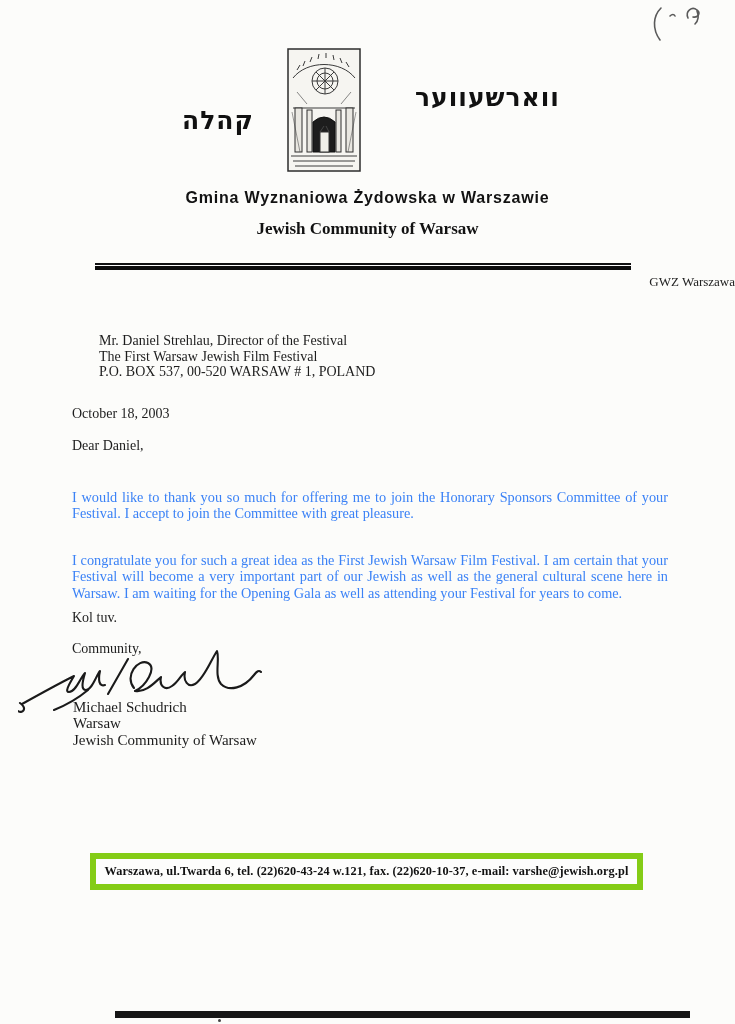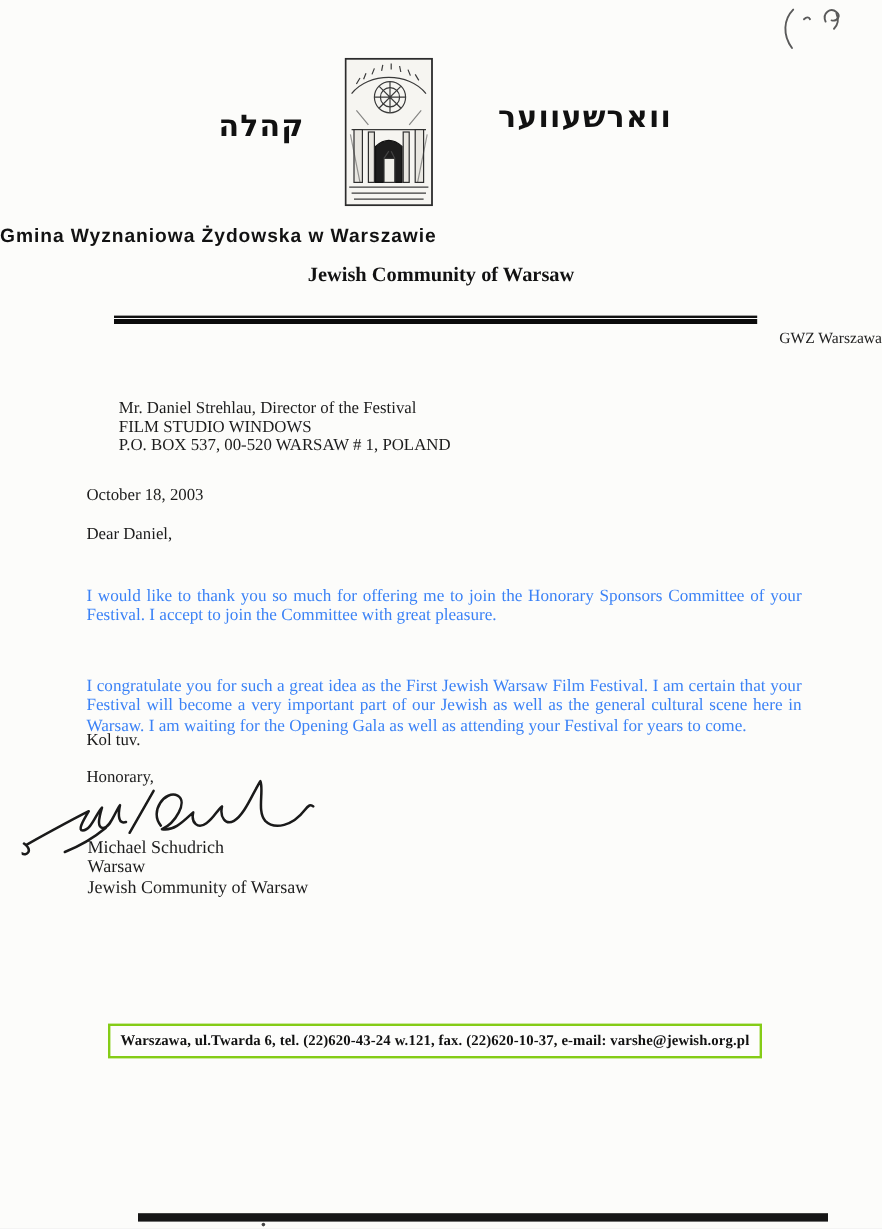--- a/index.html
+++ b/index.html
@@ -7,24 +7,24 @@
     position:relative; width:735px; height:1024px; margin:0 auto;
     background:#fcfcfa; overflow:hidden;
     font-family:"Liberation Serif", serif; color:#1c1c1c;
   }
   .abs { position:absolute; }
 
   
   .corner-mark { left:646px; top:3px; width:60px; height:42px; }
   .logo-frame { left:287px; top:48px; width:74px; height:124px; }
   .hebrew { font-family:"DejaVu Sans", sans-serif; font-weight:bold; font-size:25px; color:#111; letter-spacing:1px; }
-  .heb-left  { left:182px; top:90px;  width:70px;  text-align:right; }
+  .heb-left  { left:182px; top:106px;  width:70px;  text-align:right; }
   .heb-right { left:415px; top:83px;  width:145px; text-align:center; }
   .org-pl {
-    left:0; top:189px; width:735px; text-align:left;
+    left:0; top:189px; width:735px; text-align:center;
     font-family:"Liberation Sans", sans-serif; font-weight:bold;
     font-size:16px; letter-spacing:0.8px; color:#121212;
   }
   .org-en {
     left:0; top:219px; width:735px; text-align:center;
     font-weight:bold; font-size:17px; color:#121212;
   }
   .rule {
     left:95px; top:263px; width:536px; height:7px;
     background:linear-gradient(to bottom,#111 0 2px,#fbfbfb 2px 3px,#0b0b0b 3px 7px);
@@ -33,30 +33,30 @@
 
   
   .recipient { left:72px; top:333px; font-size:14px; line-height:15.6px;margin-left:27px; }
   .dateline  { left:72px; top:406px; font-size:14px; }
   .salutation{ left:72px; top:438px; font-size:14px; }
   .para {
     left:72px; width:596px; font-size:14.3px; line-height:16.4px;
     text-align:justify; text-justify:inter-word; color:#3b82f6;
   }
   .para1 { top:489px; }
-  .para2 { top:552px;margin-top:12px; }
+  .para2 { top:552px; }
   .kol-tuv   { left:72px; top:610px; font-size:14px; }
   .sincerely { left:72px; top:641px; font-size:14px; }
 
   .signature-svg { left:18px; top:646px; width:248px; height:70px; }
   .sig-block { left:73px; top:699px; font-size:15px; line-height:16.4px; }
 
   .footer-box {
     left:90px; top:853px; width:541px; height:25px;
-    border:2px solid #84cc16; background:#fdfdfc;
+    border:6px solid #84cc16; background:#fdfdfc;
     display:flex; align-items:center; justify-content:center;
   }
   .footer-text { font-weight:bold; font-size:12.3px; color:#111; letter-spacing:0.1px; }
 
   .scan-strip { left:115px; top:1011px; width:575px; height:7px; background:#161616; }
   .speck { width:3px; height:3px; background:#444; border-radius:50%; left:218px; top:1019px; }
 </style>
 </head>
 <body>
 
@@ -101,32 +101,32 @@
   <div class="abs hebrew heb-right">ווארשעווער</div>
 
   <div class="abs org-pl">Gmina Wyznaniowa Żydowska w Warszawie</div>
   <div class="abs org-en">Jewish Community of Warsaw</div>
 
   <div class="abs rule"></div>
   <div class="abs rule-caption">GWZ Warszawa</div>
 
   <div class="abs recipient">
     <div>Mr. Daniel Strehlau, Director of the Festival</div>
-    <div>FILM STUDIO WINDOWS</div>
+    <div>The First Warsaw Jewish Film Festival</div>
     <div>P.O. BOX 537, 00-520 WARSAW # 1, POLAND</div>
   </div>
 
   <div class="abs dateline">October 18, 2003</div>
   <div class="abs salutation">Dear Daniel,</div>
 
   <div class="abs para para1">I would like to thank you so much for offering me to join the Honorary Sponsors Committee of your Festival. I accept to join the Committee with great pleasure.</div>
   <div class="abs para para2">I congratulate you for such a great idea as the First Jewish Warsaw Film Festival. I am certain that your Festival will become a very important part of our Jewish as well as the general cultural  scene here in Warsaw. I am waiting for the Opening Gala as well as attending your Festival for years to come.</div>
 
   <div class="abs kol-tuv">Kol tuv.</div>
-  <div class="abs sincerely">Honorary,</div>
+  <div class="abs sincerely">Community,</div>
 
   <svg class="abs signature-svg" viewBox="0 0 248 70">
     <g fill="none" stroke="#1a1a1a" stroke-width="2.1" stroke-linecap="round" stroke-linejoin="round">
       <path d="M2 57 C 10 63, 4 68, 0 65"></path>
       <path d="M4 58 C 22 48, 40 38, 56 30 C 50 40, 47 46, 51 46 C 58 46, 62 32, 67 27 C 64 37, 63 44, 68 44 C 74 44, 78 30, 82 25 C 80 34, 81 41, 87 39"></path>
       <path d="M70 44 C 58 54, 46 60, 36 64"></path>
       <path d="M90 48 L 110 13"></path>
       <path d="M116 42 C 106 30, 120 12, 130 17 C 139 22, 128 40, 117 45 C 128 47, 137 36, 143 31 C 141 40, 147 45, 154 40 C 160 36, 163 29, 167 26 C 165 35, 170 42, 177 38 C 186 33, 193 14, 199 5 C 202 13, 196 30, 203 38 C 211 46, 226 42, 236 29 C 239 25, 241 24, 243 26"></path>
     </g>
   </svg>

